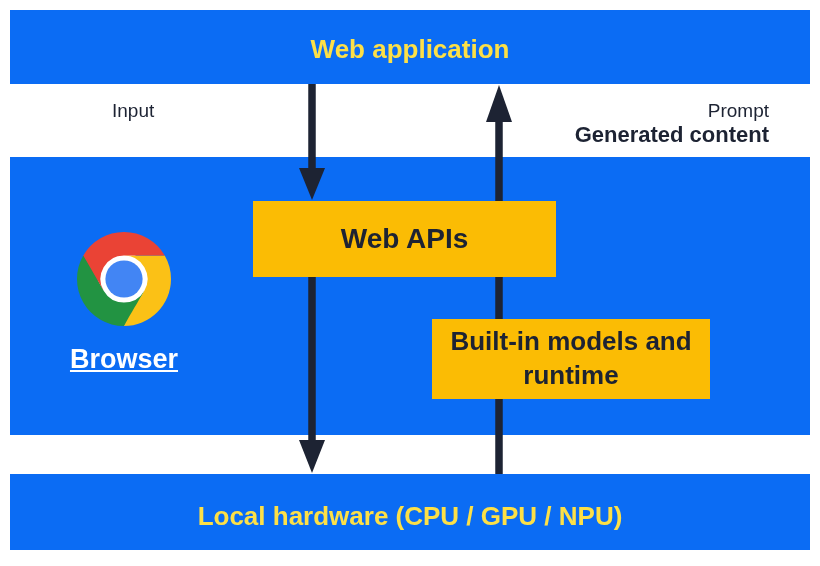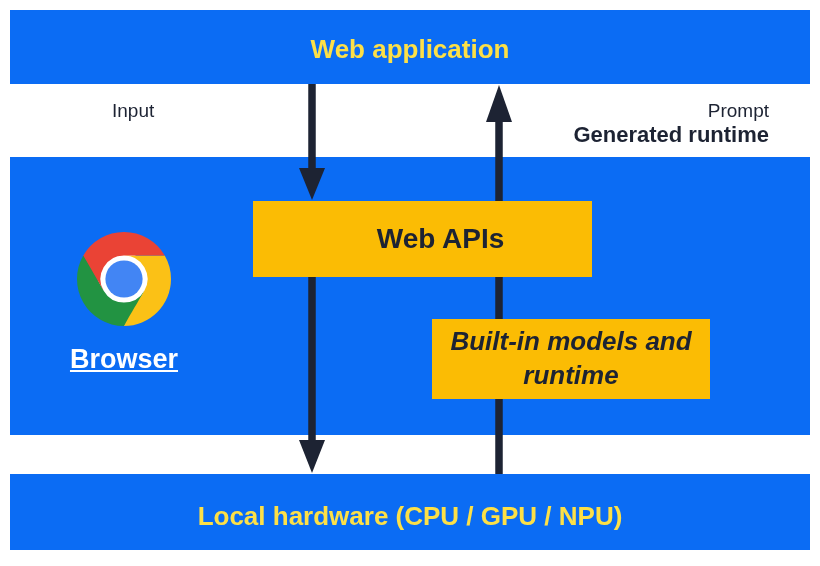--- a/index.html
+++ b/index.html
@@ -61,35 +61,33 @@
   .yellow-box {
     position: absolute;
     background: #fbbc04;
     z-index: 3;
     display: flex;
     align-items: center;
     justify-content: center;
     text-align: center;
     color: #1d2333;
     font-weight: bold;
-    padding-left: 36px;
   }
   .web-apis-box {
     left: 253px; top: 201px;
     width: 303px; height: 76px;
     font-size: 28px;
   }
   .built-in-box {
     left: 432px; top: 319px;
     width: 278px; height: 80px;
     font-size: 26px;
     line-height: 1.3;
     padding: 0 10px;
     box-sizing: border-box;
-    font-style: italic;
   }
 
   .chrome-icon {
     position: absolute;
     left: 77px; top: 232px;
     width: 94px; height: 94px;
     z-index: 2;
   }
   .browser-label {
     position: absolute;
@@ -111,21 +109,21 @@
   <div class="blue-bar top-bar">
     <div class="bar-title">Web application</div>
   </div>
 
   <div class="io-block input">
     <div class="io-caption">Input</div>
   </div>
 
   <div class="io-block output">
     <div class="io-caption">Prompt</div>
-    <div class="io-value">Generated runtime</div>
+    <div class="io-value">Generated content</div>
   </div>
 
   <div class="blue-bar middle-bar"></div>
 
   <svg class="chrome-icon" viewBox="0 0 256 256" aria-hidden="true">
     <circle cx="128" cy="128" r="71.22" fill="#ffffff"></circle>
     <path fill="#229342" d="M35.89 92.997c-5.313-9.203-11.558-18.862-18.736-28.977a127.98 127.98 0 0 0 110.857 191.981c11.78-16.523 19.78-28.437 23.996-35.74c8.099-14.028 18.573-34.112 31.423-60.251v-.015a63.993 63.993 0 0 1-110.857.017c-17.453-32.548-29.68-54.887-36.683-67.015"></path>
     <path fill="#fbc116" d="M128.008 255.996A127.972 127.972 0 0 0 256 128.008A127.983 127.983 0 0 0 238.837 64h-110.87a63.99 63.99 0 0 1 55.428 95.98c-7.252 12.58-20.73 35.613-40.45 69.093a2737 2737 0 0 1-14.937 26.924"></path>
     <circle cx="128" cy="128" r="50.67" fill="#4285f4"></circle>
     <path fill="#ea4335" d="M128.003 64.004H238.84a127.973 127.973 0 0 0-221.685.015l55.419 95.99l.015.008a63.993 63.993 0 0 1 55.415-96.014z"></path>

